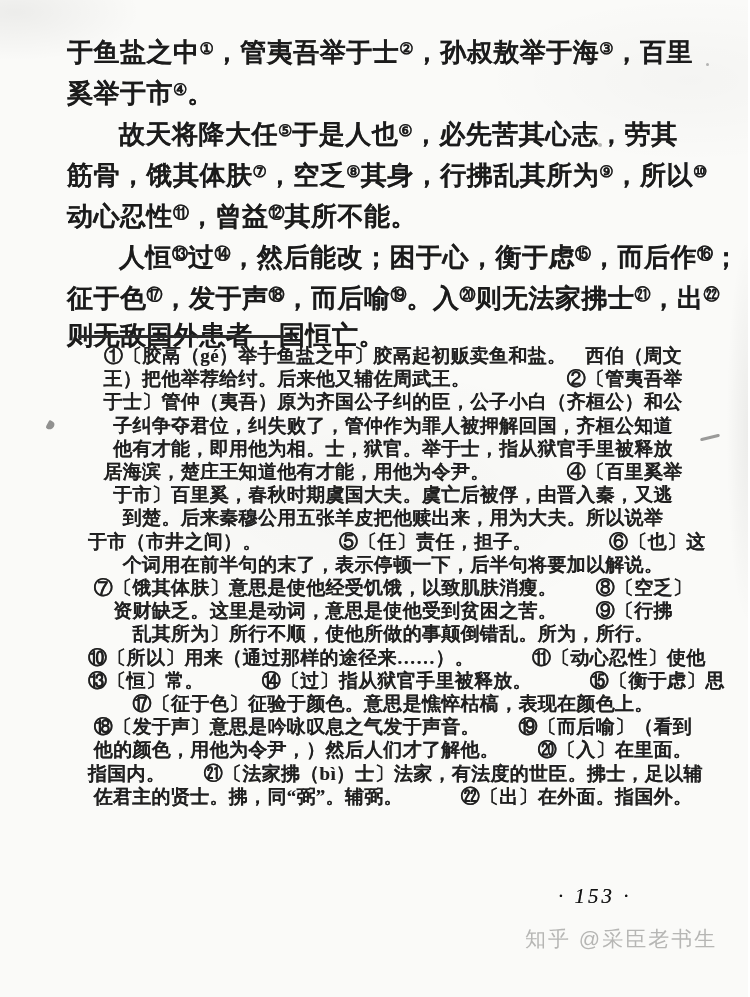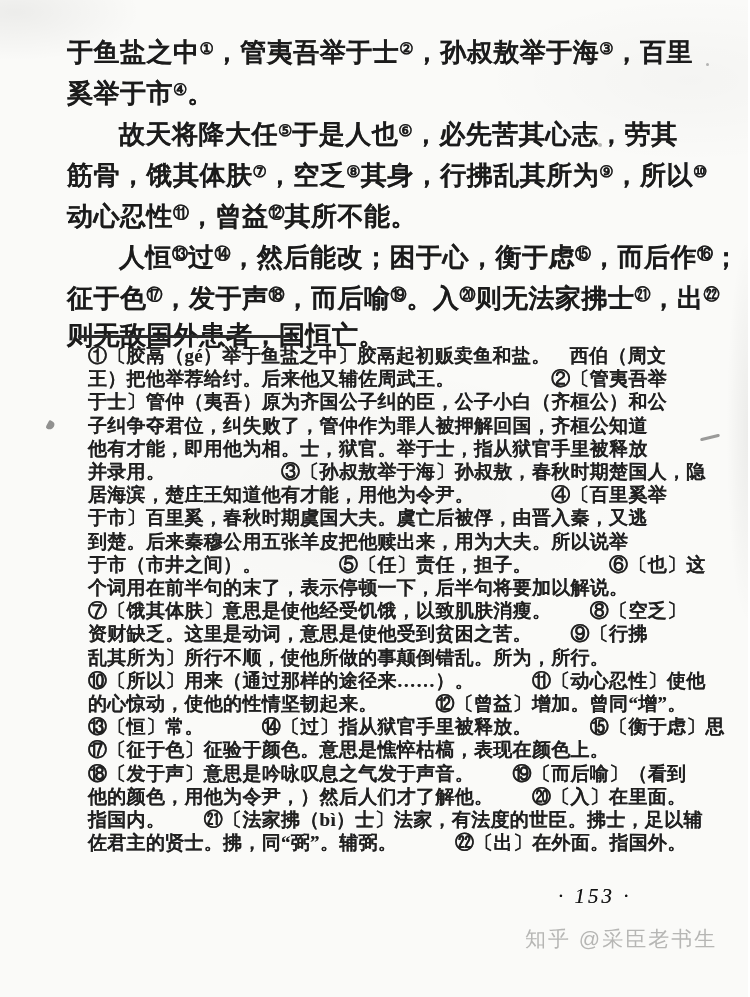--- a/index.html
+++ b/index.html
@@ -29,20 +29,21 @@
     position:absolute;left:78px;top:335px;width:214px;height:2.5px;
     background:#2c2c2c;
   }
   .footnotes{
     position:absolute;left:88px;top:344px;width:610px;
   }
   .fline{
     font-size:19px;line-height:23.2px;font-weight:600;color:#202020;
     white-space:pre;letter-spacing:0.3px;
     text-shadow:0 0 0.5px rgba(30,30,30,0.6);
+    text-align:center;
   }
   .page-number{
     position:absolute;left:558px;top:884px;
     font-size:21px;font-weight:400;font-style:italic;
     letter-spacing:3px;color:#121212;
     text-shadow:0 0 0.6px rgba(0,0,0,0.6);
   }
   .watermark{
     position:absolute;left:525px;top:925px;
     font-family:"Liberation Sans","DejaVu Sans",sans-serif;
@@ -72,31 +73,29 @@
   </div>
 
   <div class="footnote-rule"></div>
 
   <div class="footnotes">
     <div class="fline">①〔胶鬲（gé）举于鱼盐之中〕胶鬲起初贩卖鱼和盐。　西伯（周文</div>
     <div class="fline">王）把他举荐给纣。后来他又辅佐周武王。　　　　　②〔管夷吾举</div>
     <div class="fline">于士〕管仲（夷吾）原为齐国公子纠的臣，公子小白（齐桓公）和公</div>
     <div class="fline">子纠争夺君位，纠失败了，管仲作为罪人被押解回国，齐桓公知道</div>
     <div class="fline">他有才能，即用他为相。士，狱官。举于士，指从狱官手里被释放</div>
-    <div class="fline">并录用。　　　　　　③〔孙叔敖举于海〕孙叔敖，春秋时期楚国人，隐</div>
     <div class="fline">居海滨，楚庄王知道他有才能，用他为令尹。　　　　④〔百里奚举</div>
     <div class="fline">于市〕百里奚，春秋时期虞国大夫。虞亡后被俘，由晋入秦，又逃</div>
     <div class="fline">到楚。后来秦穆公用五张羊皮把他赎出来，用为大夫。所以说举</div>
     <div class="fline">于市（市井之间）。　　　　⑤〔任〕责任，担子。　　　　⑥〔也〕这</div>
     <div class="fline">个词用在前半句的末了，表示停顿一下，后半句将要加以解说。</div>
     <div class="fline">⑦〔饿其体肤〕意思是使他经受饥饿，以致肌肤消瘦。　　⑧〔空乏〕</div>
     <div class="fline">资财缺乏。这里是动词，意思是使他受到贫困之苦。　　⑨〔行拂</div>
     <div class="fline">乱其所为〕所行不顺，使他所做的事颠倒错乱。所为，所行。</div>
     <div class="fline">⑩〔所以〕用来（通过那样的途径来……）。　　　⑪〔动心忍性〕使他</div>
-    <div class="fline">的心惊动，使他的性情坚韧起来。　　　⑫〔曾益〕增加。曾同“增”。</div>
     <div class="fline">⑬〔恒〕常。　　　⑭〔过〕指从狱官手里被释放。　　　⑮〔衡于虑〕思</div>
     <div class="fline">⑰〔征于色〕征验于颜色。意思是憔悴枯槁，表现在颜色上。</div>
     <div class="fline">⑱〔发于声〕意思是吟咏叹息之气发于声音。　　⑲〔而后喻〕（看到</div>
     <div class="fline">他的颜色，用他为令尹，）然后人们才了解他。　　⑳〔入〕在里面。</div>
     <div class="fline">指国内。　　㉑〔法家拂（bì）士〕法家，有法度的世臣。拂士，足以辅</div>
     <div class="fline">佐君主的贤士。拂，同“弼”。辅弼。　　　㉒〔出〕在外面。指国外。</div>
   </div>
 
   <div class="page-number">· 153 ·</div>
 

